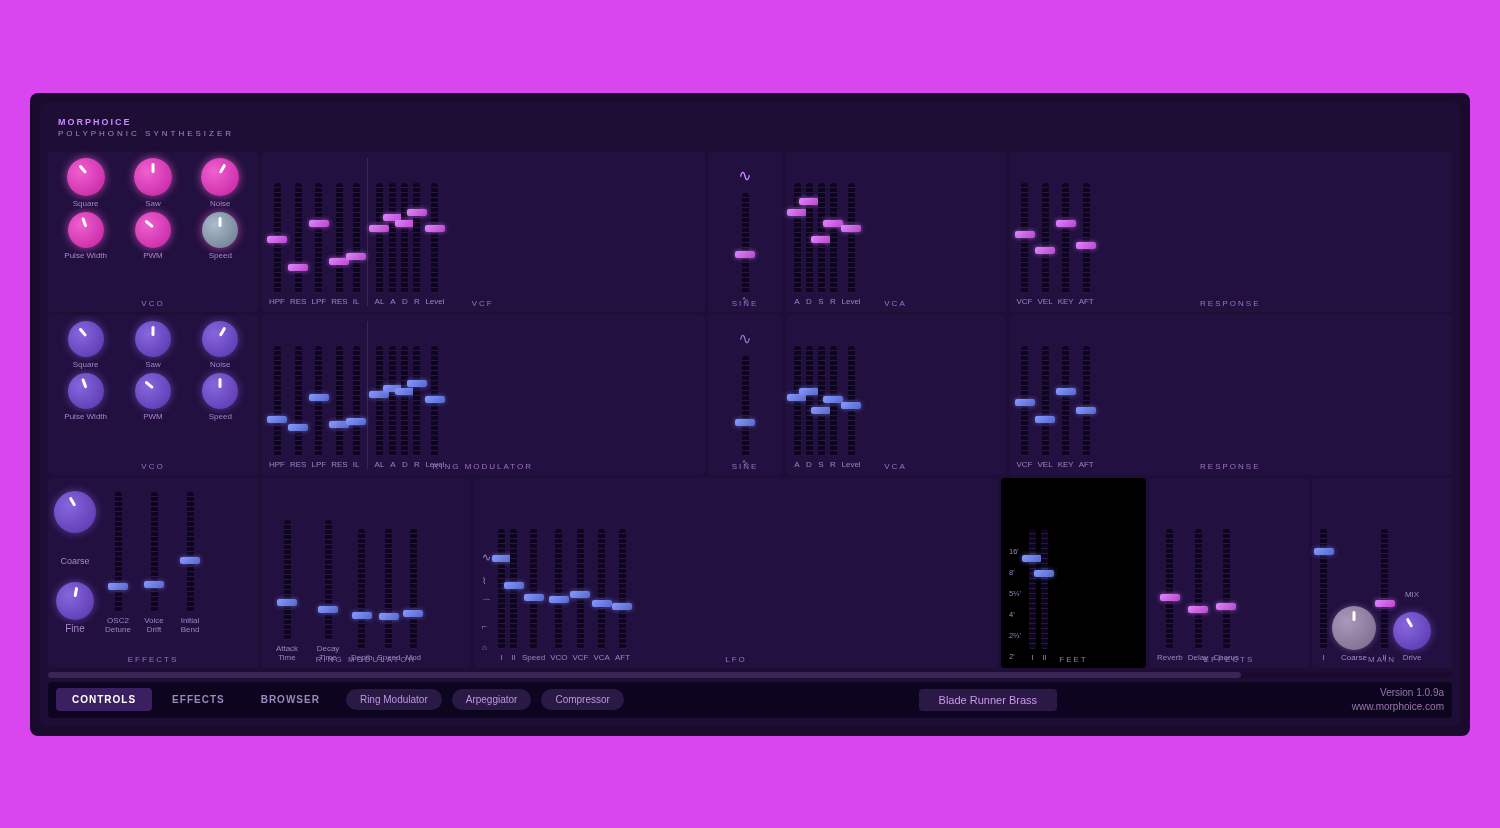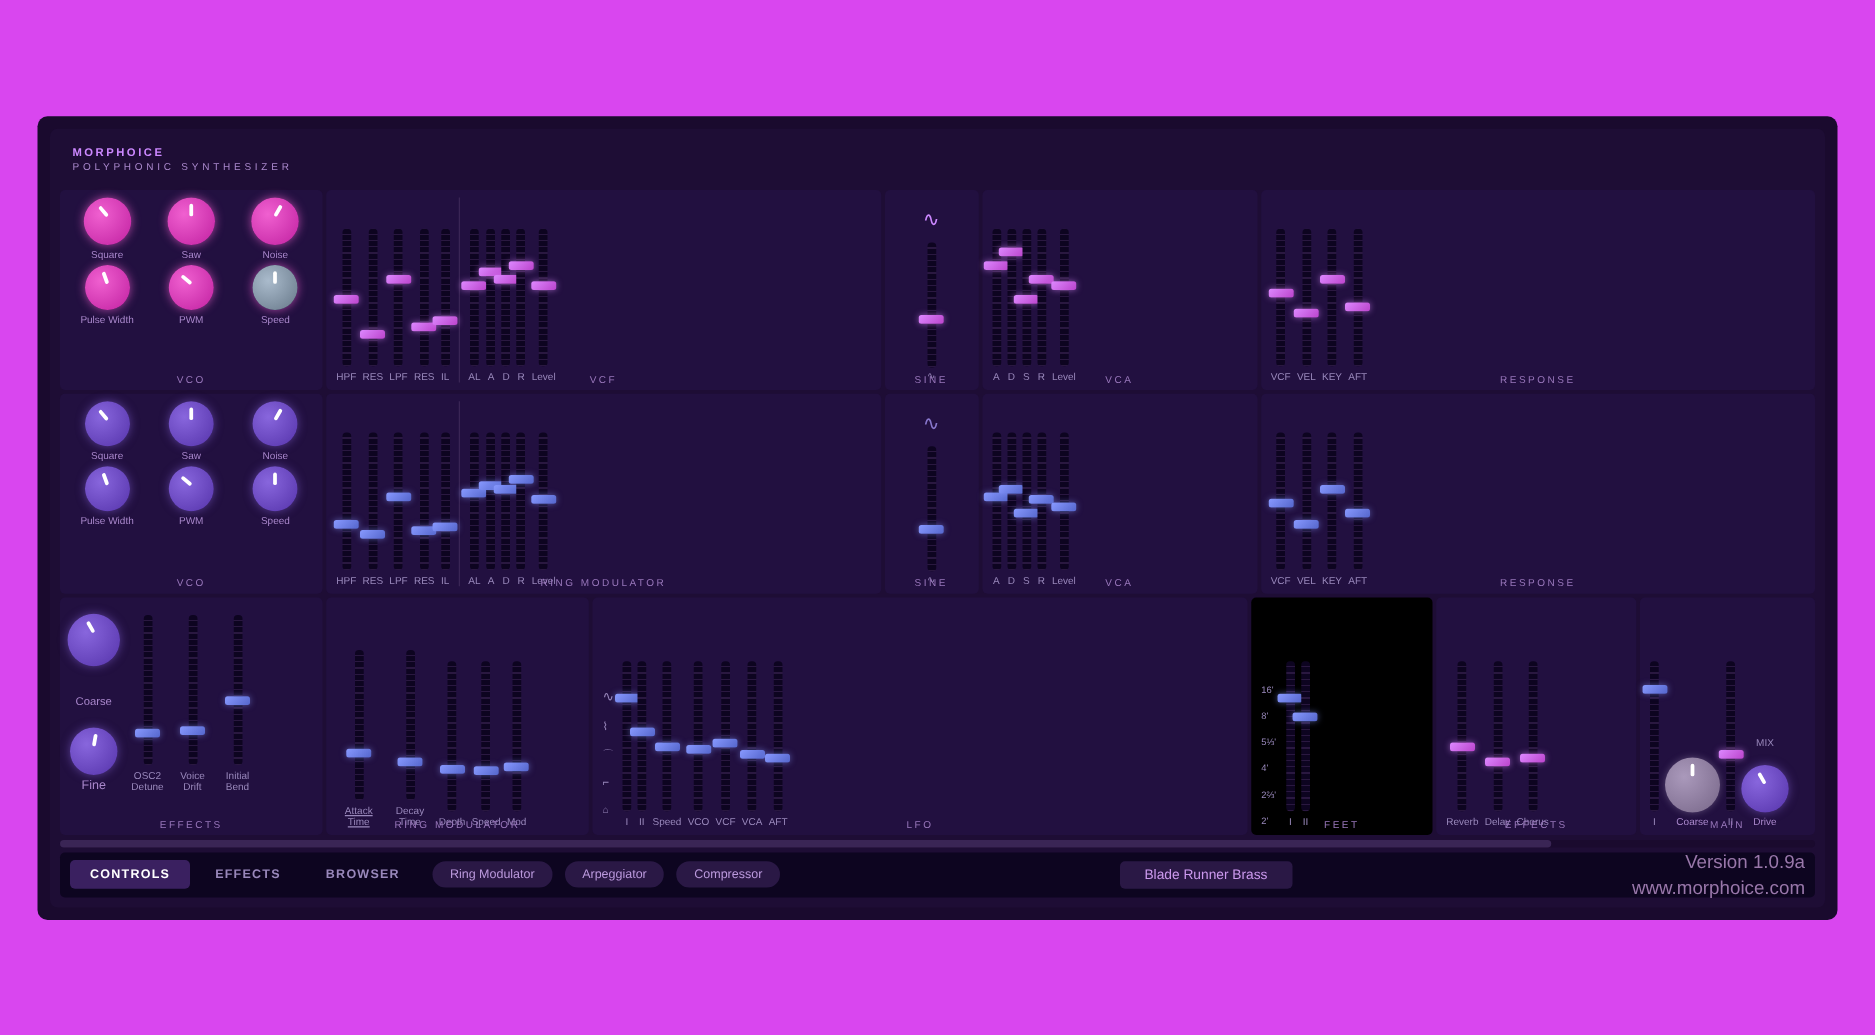--- a/index.html
+++ b/index.html
@@ -133,21 +133,21 @@
     .footer-preset {
       padding: 5px 20px;
       border-radius: 4px;
       background: #2a1845;
       color: #cc99ee;
       font-size: 11px;
       cursor: pointer;
     }
     .footer-spacer { flex: 1; }
     .footer-version {
-      font-size: 15px;
+      font-size: 10px;
       color: #9977aa;
       text-align: right;
       line-height: 1.4;
     }
     
     .full-synth {
       background: #1e0d35;
       width: 100%;
       padding: 8px;
       border-radius: 6px;
@@ -635,21 +635,21 @@
           </div>
           <div class="panel-title">EFFECTS</div>
         </div>
 
         <div style="width:210px; background:#221040; border-radius:4px; padding:6px 8px; display:flex; flex-direction:column; position:relative;">
           <div style="display:flex; gap:5px; align-items:flex-end; height:140px; flex:1;">
             <div class="slider-col">
               <div style="width:7px; height:120px; background:repeating-linear-gradient(to bottom,#0d0420 0px,#0d0420 4px,#2a1840 4px,#2a1840 5px); border-radius:3px; position:relative;">
                 <div class="slider-handle-h slider-handle-blue-h" style="bottom:28%;"></div>
               </div>
-              <div class="slider-lbl" style="white-space:normal;text-align:center;width:36px;text-decoration:underline;">Attack Time</div>
+              <div class="slider-lbl" style="white-space:normal;text-align:center;width:36px;">Attack Time</div>
             </div>
             <div class="slider-col">
               <div style="width:7px; height:120px; background:repeating-linear-gradient(to bottom,#0d0420 0px,#0d0420 4px,#2a1840 4px,#2a1840 5px); border-radius:3px; position:relative;">
                 <div class="slider-handle-h slider-handle-blue-h" style="bottom:22%;"></div>
               </div>
               <div class="slider-lbl" style="white-space:normal;text-align:center;width:36px;">Decay Time</div>
             </div>
             <div class="slider-col">
               <div style="width:7px; height:120px; background:repeating-linear-gradient(to bottom,#0d0420 0px,#0d0420 4px,#2a1840 4px,#2a1840 5px); border-radius:3px; position:relative;">
                 <div class="slider-handle-h slider-handle-blue-h" style="bottom:25%;"></div>

